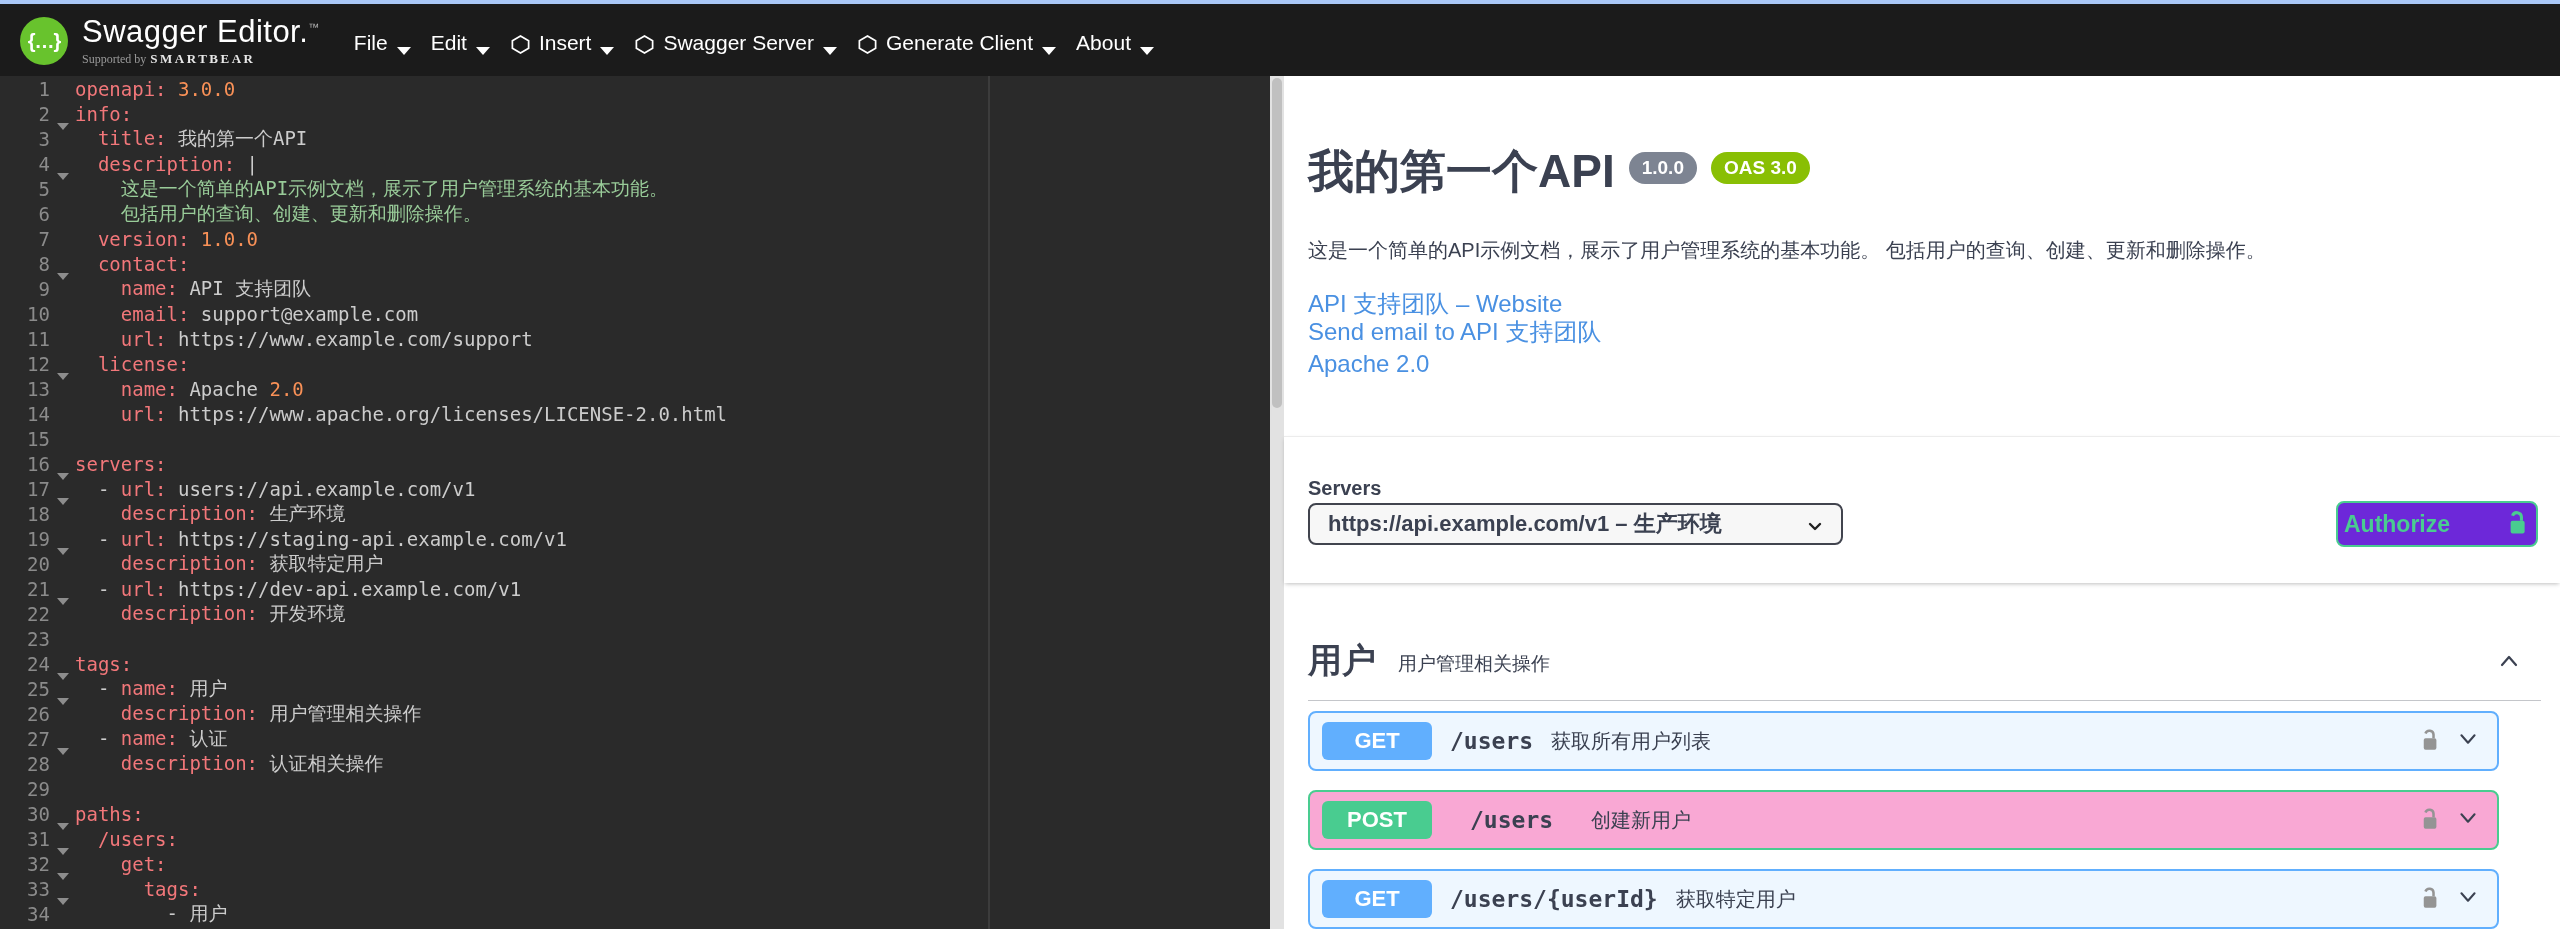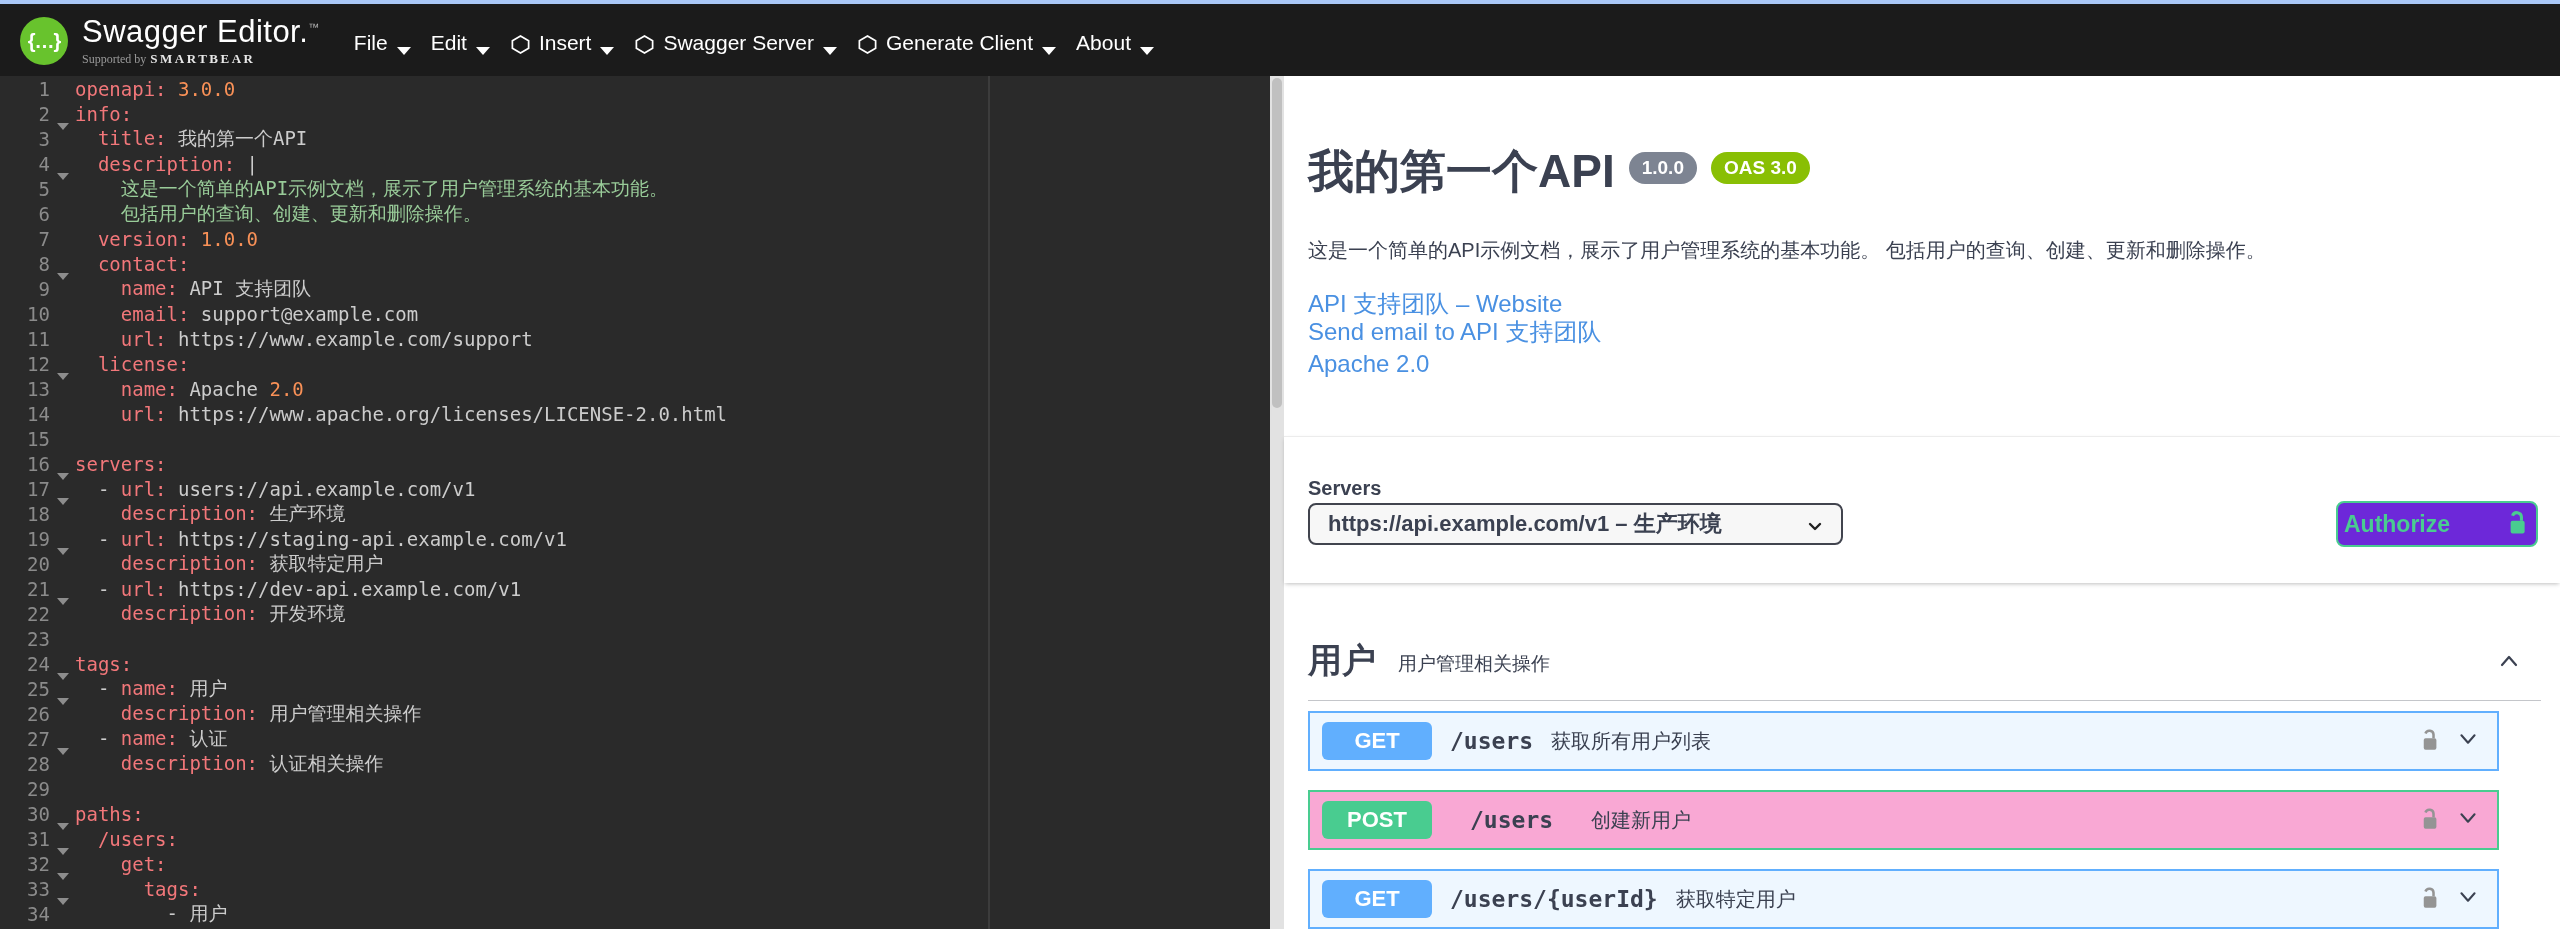--- a/index.html
+++ b/index.html
@@ -68,21 +68,21 @@
                  cursor:pointer;box-sizing:border-box;}
   .authorize-btn .auth-label{color:#49cc90;font-size:23px;font-weight:600;margin-right:22px;}
 
   .tag-header{position:absolute;left:24px;top:545px;width:1233px;height:79px;
               border-bottom:1px solid rgba(59,65,81,.3);display:flex;align-items:center;cursor:pointer;}
   .tag-name{font-size:34px;font-weight:700;color:#3b4151;}
   .tag-desc{font-size:19px;color:#3b4151;margin-left:22px;margin-top:6px;}
   .tag-chevron{position:absolute;right:16px;top:24px;}
 
   .op-rows{position:absolute;left:24px;top:635px;width:1233px;}
-  .op-row{position:relative;width:1191px;height:60px;border-radius:0;border:2px solid;
+  .op-row{position:relative;width:1191px;height:60px;border-radius:8px;border:2px solid;
           display:flex;align-items:center;margin-bottom:19px;box-sizing:border-box;cursor:pointer;}
   .op-badge{min-width:86px;text-align:center;border-radius:6px;padding:8px 12px;margin-left:12px;
             color:#fff;font-weight:700;font-size:22px;font-family:"Liberation Sans",sans-serif;line-height:1;}
   .op-path{margin-left:18px;font-family:"DejaVu Sans Mono",monospace;font-weight:700;font-size:23px;color:#3b4151;}
   .op-summary{margin-left:18px;font-size:20px;color:#3b4151;}
   .op-icons{position:absolute;right:14px;top:0;height:100%;display:flex;align-items:center;}
   .op-lock{margin-right:12px;display:flex;}
 </style>
 </head>
 <body>

